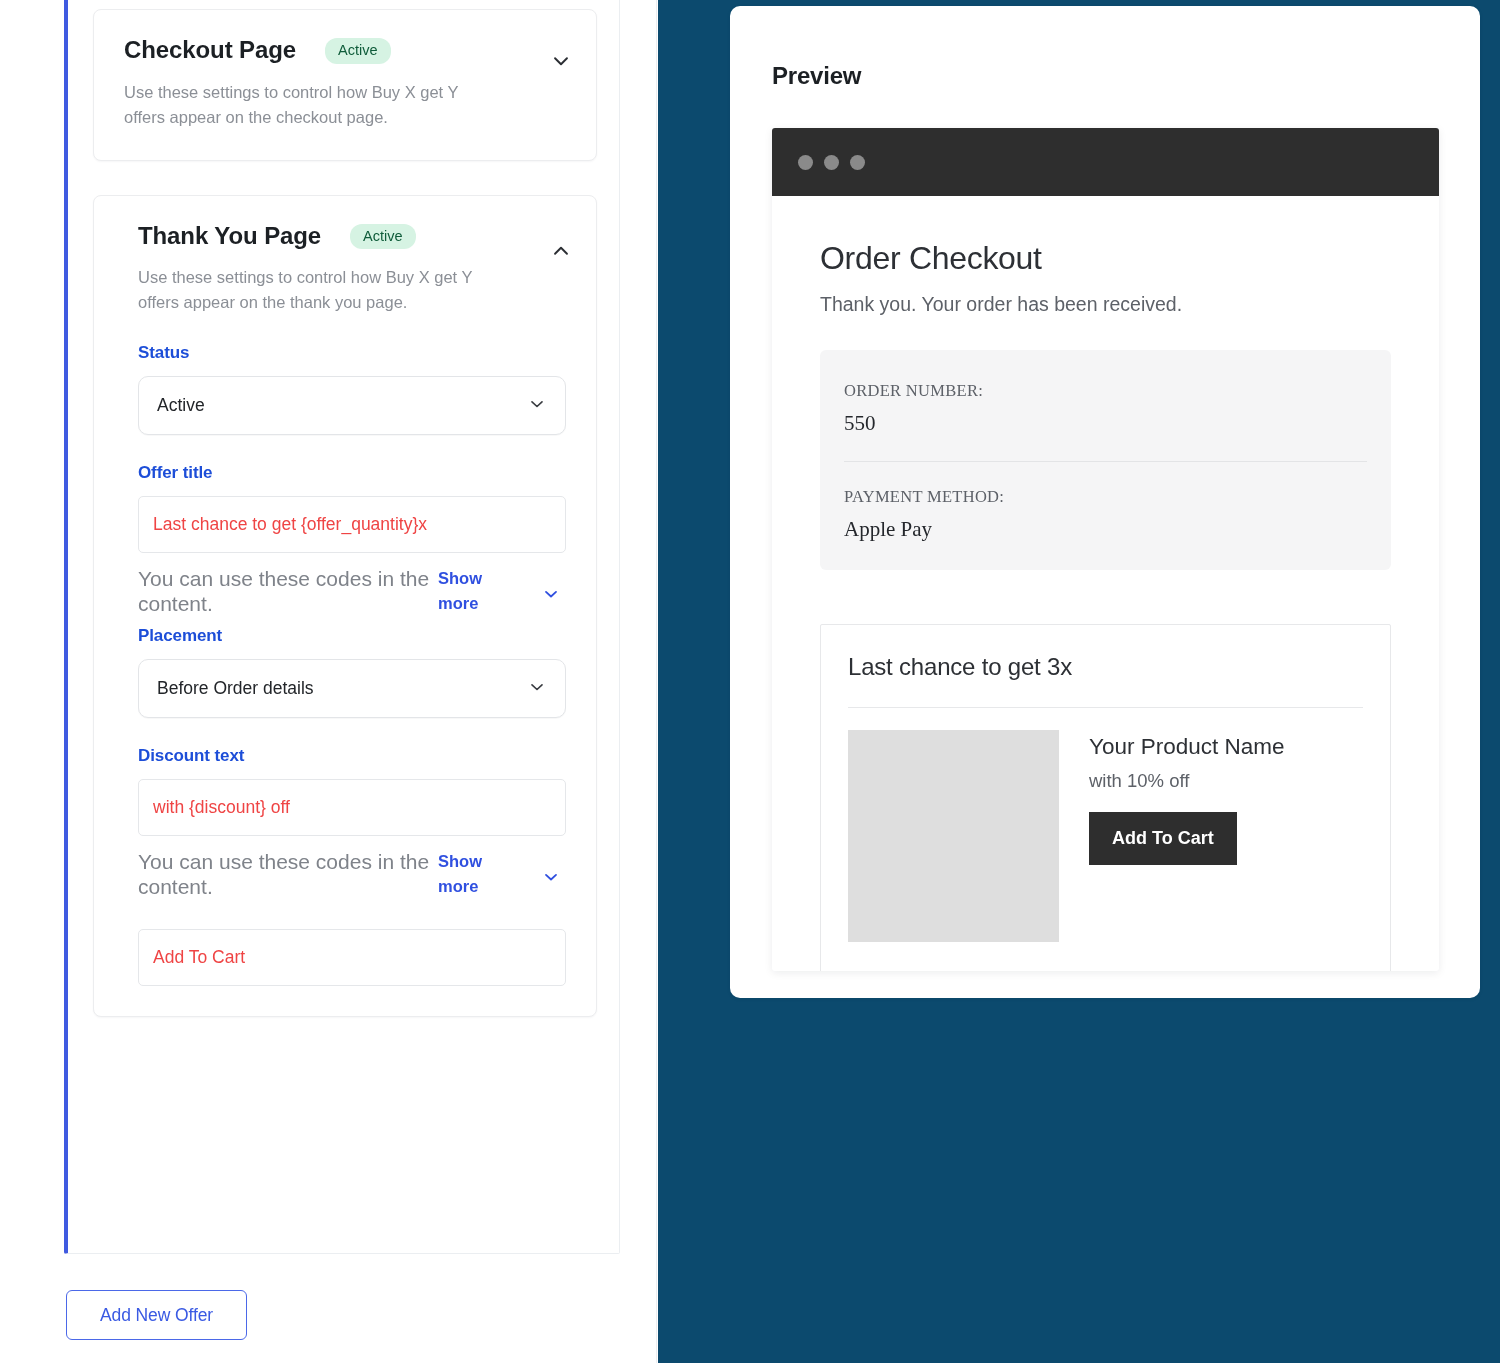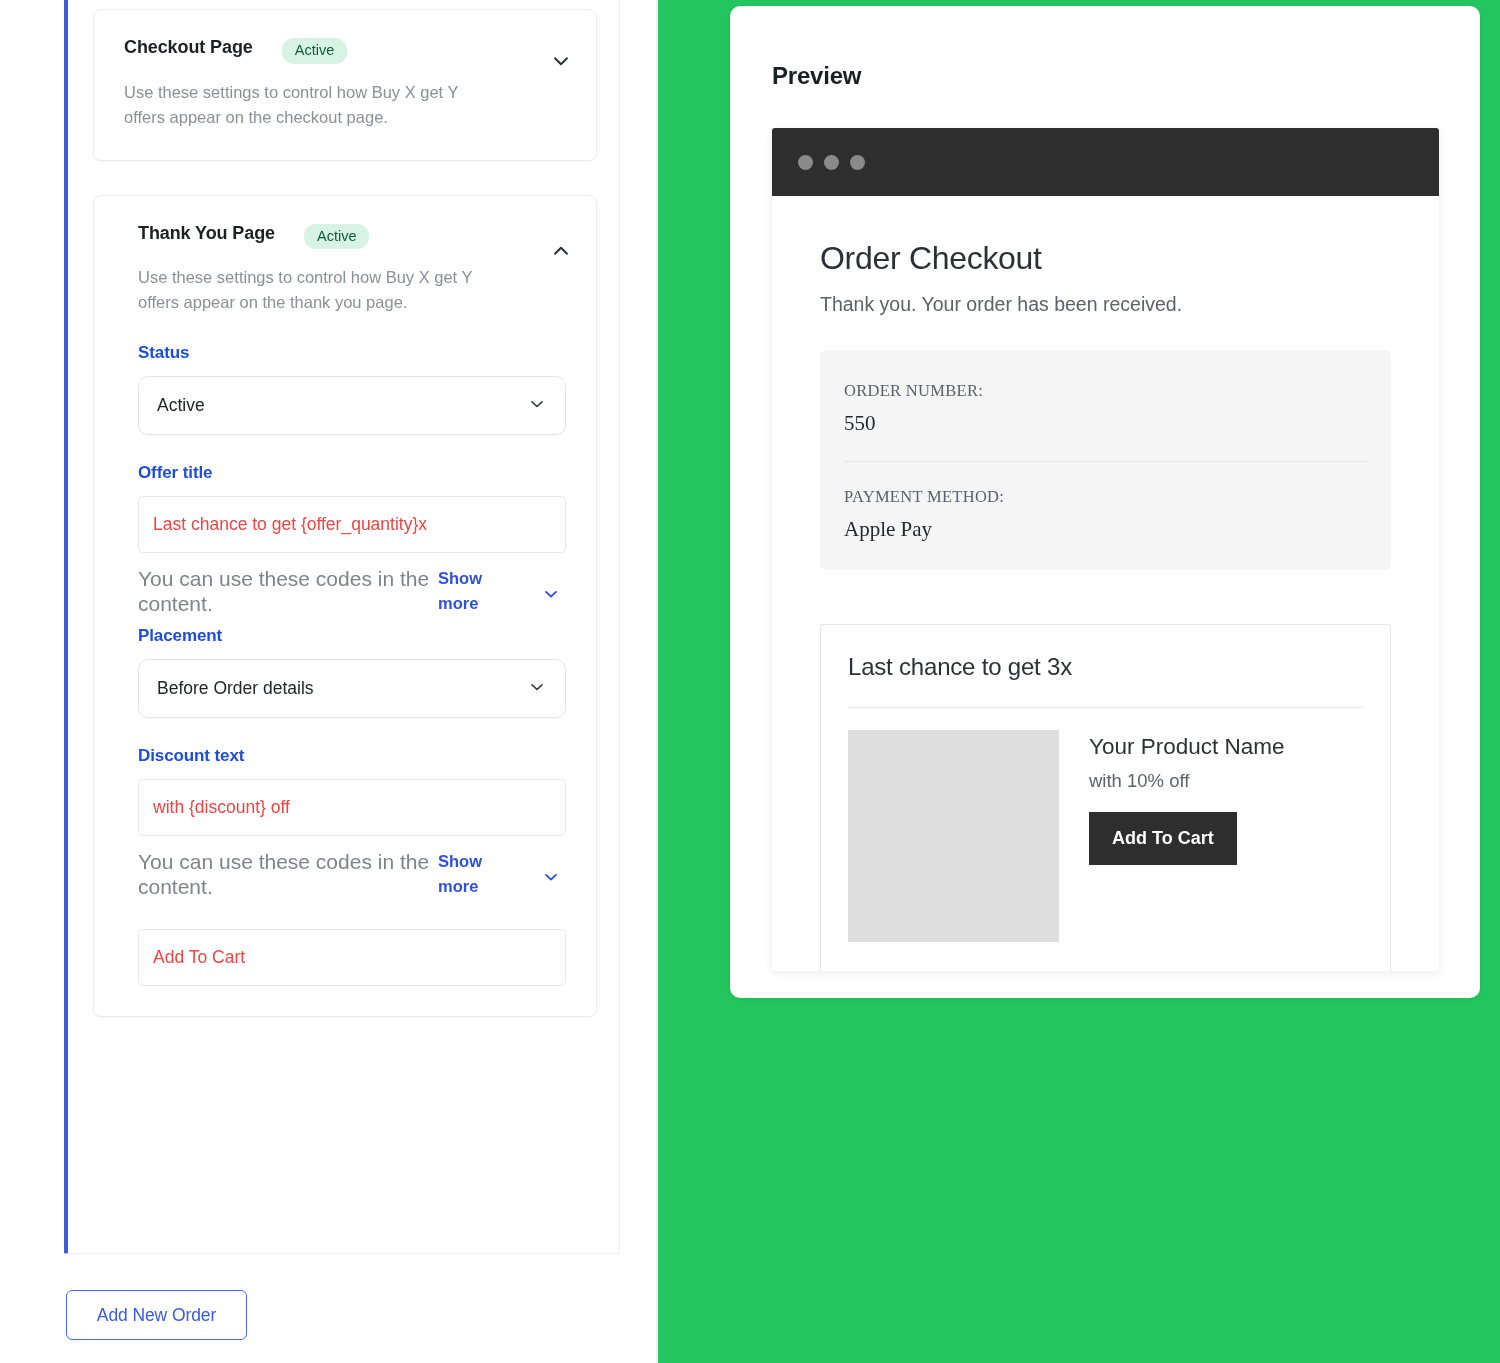--- a/index.html
+++ b/index.html
@@ -31,21 +31,21 @@
     border: 1px solid #ecedef;
     border-radius: 8px;
     box-shadow: 0 1px 2px rgba(16,24,40,.04);
     padding: 28px 30px 30px 30px;
     position: relative;
   }
   .card + .card { margin-top: 34px; padding-left: 44px; }
 
   .card-head { display: flex; align-items: flex-start; }
   .card-title {
-    font-size: 18px; font-weight: 700; color: #1c2024; letter-spacing: -0.1px;
+    font-size: 24px; font-weight: 700; color: #1c2024; letter-spacing: -0.1px;
     line-height: 1;
   }
   .badge {
     margin-left: 29px;
     background: #d6f3e3;
     color: #0f5c3a;
     font-size: 14.5px;
     font-weight: 500;
     border-radius: 12px;
     padding: 5px 13px 6px 13px;
@@ -132,21 +132,21 @@
     font-family: "Liberation Sans", sans-serif;
     font-size: 17.5px;
     font-weight: 500;
     letter-spacing: -0.1px;
     cursor: pointer;
   }
 
   
   .right-col {
     position: absolute; left: 658px; top: 0; width: 842px; height: 1363px;
-    background: #22c55e;
+    background: #0c4a6e;
   }
   .preview-panel {
     position: absolute; left: 72px; top: 6px;
     width: 750px; height: 992px;
     background: #ffffff;
     border-radius: 10px;
     box-shadow: 0 1px 4px rgba(16,24,40,.07);
   }
   .preview-title {
     position: absolute; left: 42px; top: 56px;
@@ -310,21 +310,21 @@
           </div>
 
           <div class="field">
             <input class="text-input" type="text" value="Add To Cart" style="">
           </div>
 
         </div>
       </div>
     </div>
 
-    <button class="add-offer-btn">Add New Order</button>
+    <button class="add-offer-btn">Add New Offer</button>
   </div>
 
   <div class="right-col">
     <div class="preview-panel">
       <div class="preview-title">Preview</div>
 
       <div class="browser">
         <div class="browser-bar">
           <span class="dot"></span>
           <span class="dot"></span>

